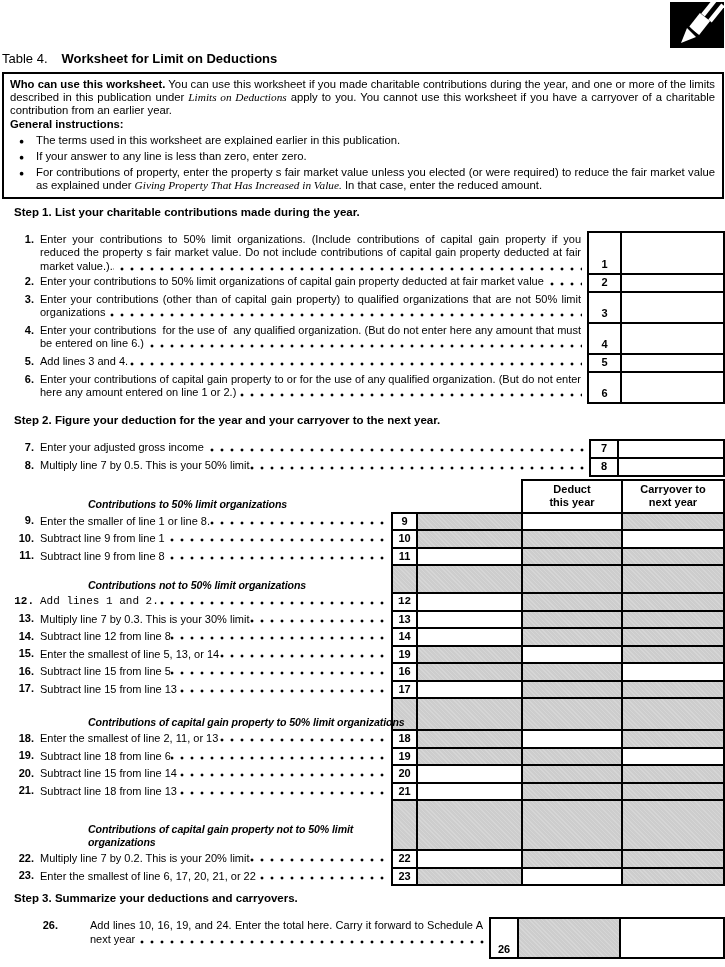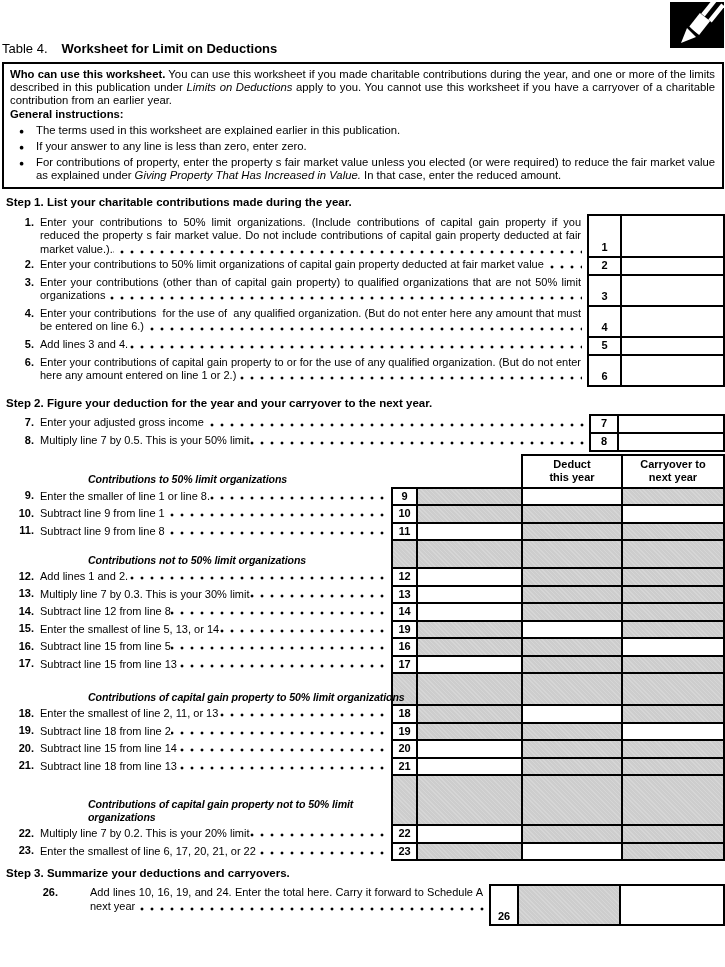--- a/index.html
+++ b/index.html
@@ -4,37 +4,37 @@
 <style>
   html,body{margin:0;padding:0;}
   body{
     width:725px;height:967px;overflow:hidden;background:#fff;color:#000;
     font-family:"Liberation Sans","DejaVu Sans",sans-serif;
     -webkit-font-smoothing:none;
   }
   .page{width:722px;margin-left:2px;position:relative;}
 
   
-  .titlebar{position:relative;padding-top:39px;height:17px;}
+  .titlebar{position:relative;padding-top:49px;height:17px;}
   .tprefix{font-size:13px;}
   .tmain{font-size:13px;font-weight:bold;margin-left:14px;}
   .pencil{position:absolute;top:2px;right:0;display:block;}
 
   
   .introbox{border:2px solid #000;margin-top:6px;padding:4px 7px 4px 6px;
     font-size:11.3px;line-height:13.2px;}
   .introbox p{margin:0;text-align:justify;}
   .gen{margin-top:7px;font-weight:bold;}
   .bullet{position:relative;padding-left:26px;margin-top:3px;text-align:justify;}
   .bmark{position:absolute;left:9px;top:1px;font-size:8.5px;}
   .seg-b{font-weight:bold;}
-  .seg-i{font-style:italic;}
+  .seg-i{font-style:italic;font-family:Liberation Serif, serif;}
 
   
-  h2{font-size:11.5px;line-height:13px;margin:4px;font-weight:bold;}
+  h2{font-size:11.5px;line-height:13px;margin:12px;font-weight:bold;}
   .st1{margin-top:7px;}
   .st2{margin-top:10px;}
   .st3{margin-top:6px;}
 
   
   table.ftable{border-collapse:collapse;table-layout:fixed;width:722px;
     font-size:11px;line-height:13.5px;}
   .s1{margin-top:5px;}
   .s2{margin-top:4px;}
   .big{margin-top:2px;}
@@ -202,21 +202,21 @@
         </tr>
         <tr style="height: 28px;">
           <td class="subtd">
             <span class="sub nw">Contributions not to 50% limit organizations</span>
           </td>
           <td class="cell g"></td>
           <td class="cell g"></td>
           <td class="cell g"></td>
           <td class="cell g"></td>
         </tr>
-        <tr style="height: 17.5px;">
+        <tr style="height: 17.5px; font-family: Liberation Mono, monospace;">
           <td class="lbl"><div class="dots" style="left: 38px; bottom: 5.5px;"></div><span class="lnum">12.</span><span class="ltext">Add lines 1 and 2.</span></td>
           <td class="bnum">12</td>
           <td class="cell w"></td>
           <td class="cell g"></td>
           <td class="cell g"></td>
         </tr>
         <tr style="height: 17.5px;">
           <td class="lbl"><div class="dots" style="left: 38px; bottom: 5.5px;"></div><span class="lnum">13.</span><span class="ltext">Multiply line 7 by 0.3. This is your 30% limit</span></td>
           <td class="bnum">13</td>
           <td class="cell w"></td>
@@ -261,21 +261,21 @@
           <td class="cell g"></td>
         </tr>
         <tr style="height: 17.5px;">
           <td class="lbl"><div class="dots" style="left: 38px; bottom: 5.5px;"></div><span class="lnum">18.</span><span class="ltext">Enter the smallest of line 2, 11, or 13</span></td>
           <td class="bnum">18</td>
           <td class="cell g"></td>
           <td class="cell w"></td>
           <td class="cell g"></td>
         </tr>
         <tr style="height: 17.5px;">
-          <td class="lbl"><div class="dots" style="left: 38px; bottom: 5.5px;"></div><span class="lnum">19.</span><span class="ltext">Subtract line 18 from line 2</span></td>
+          <td class="lbl"><div class="dots" style="left: 38px; bottom: 5.5px;"></div><span class="lnum">19.</span><span class="ltext">Subtract line 18 from line 6</span></td>
           <td class="bnum">19</td>
           <td class="cell g"></td>
           <td class="cell g"></td>
           <td class="cell w"></td>
         </tr>
         <tr style="height: 17.5px;">
           <td class="lbl"><div class="dots" style="left: 38px; bottom: 5.5px;"></div><span class="lnum">20.</span><span class="ltext">Subtract line 15 from line 14</span></td>
           <td class="bnum">20</td>
           <td class="cell w"></td>
           <td class="cell g"></td>

